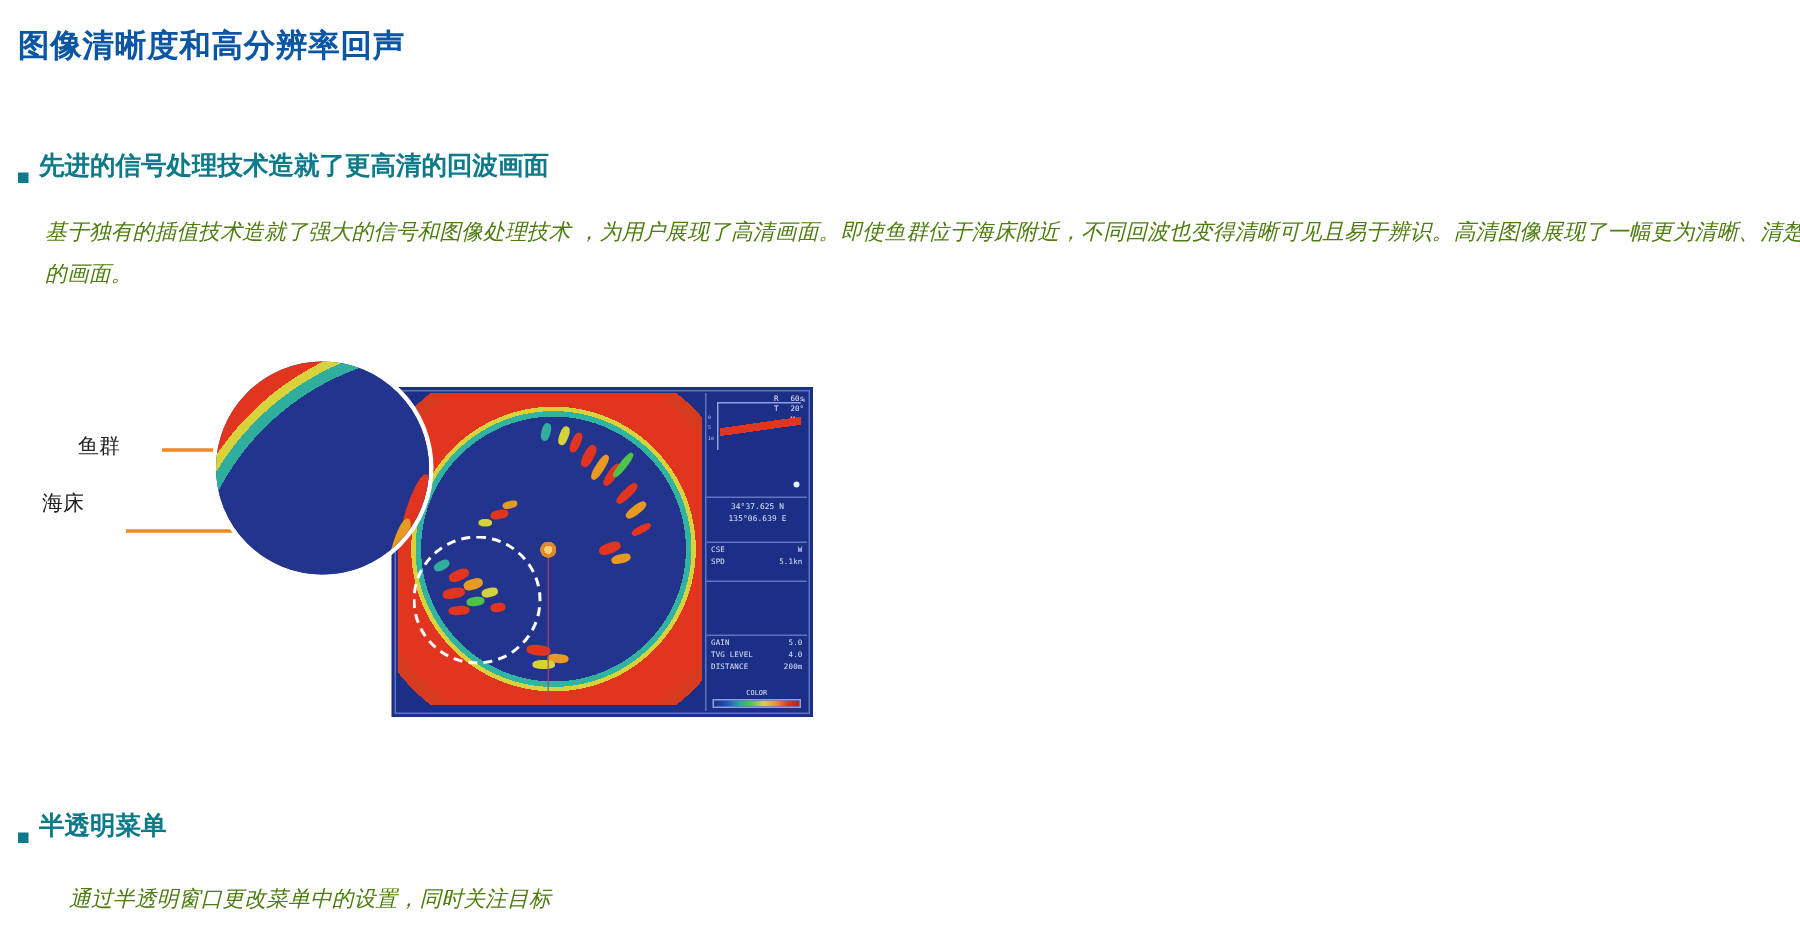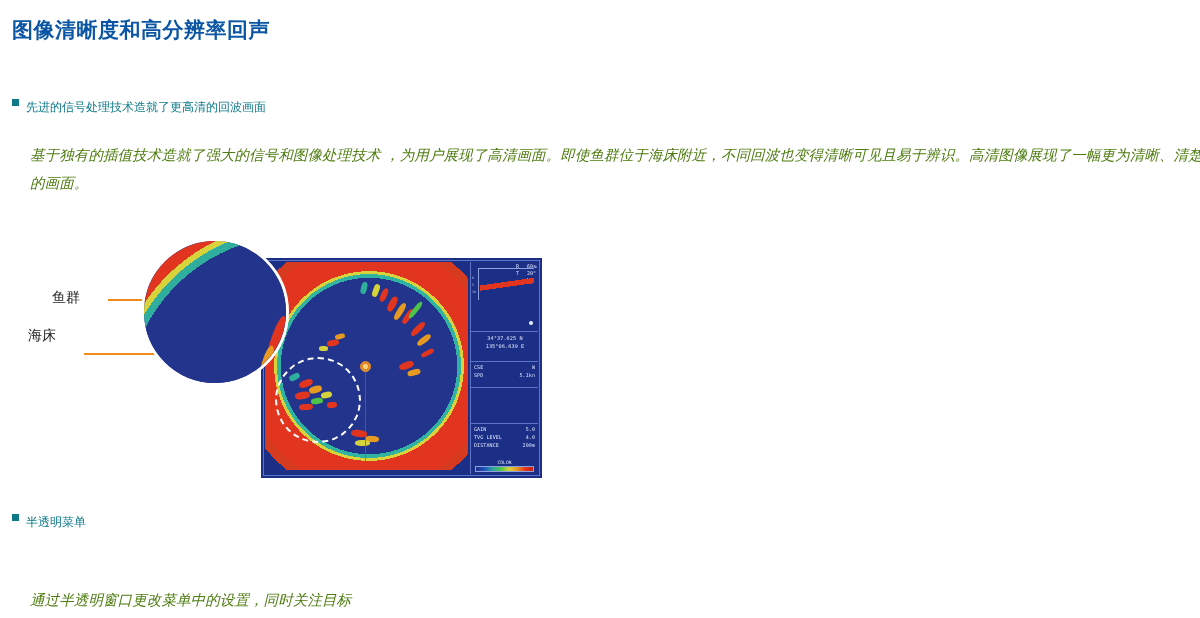--- a/index.html
+++ b/index.html
@@ -26,55 +26,56 @@
     font-weight: bold;
     color: #0b56a4;
     letter-spacing: 0.5px;
     white-space: nowrap;
   }
 
   
   .section-heading {
     position: absolute;
     left: 12px;
-    font-size: 12px;
+    font-size: 17px;
     color: #0d7a8a;
-    font-weight: normal;
+    font-weight: bold;
     display: flex;
-    align-items: flex-start;
+    align-items: flex-end;
     white-space: nowrap;
   }
   .section-heading .bullet {
     width: 7px;
     height: 7px;
     background: #0d7a8a;
     margin-right: 7px;
     display: inline-block;
     flex: 0 0 auto;
   }
   #heading-1 { top: 99px; }
-  #heading-2 { top: 514px; }
+  #heading-2 { top: 539px; }
 
   
   .body-text {
     position: absolute;
     left: 30px;
     font-size: 14.5px;
     line-height: 28px;
     color: #4d7c0f;
     letter-spacing: 0.1px;
     font-style: italic;
   }
   #para-1 {
     top: 141px;
     width: 1178px;
   }
   #para-2 {
     top: 586px;
     width: 800px;
+    margin-left: 16px;
   }
 
   
   #figure {
     position: absolute;
     left: 0;
     top: 225px;
     width: 560px;
     height: 265px;
   }

